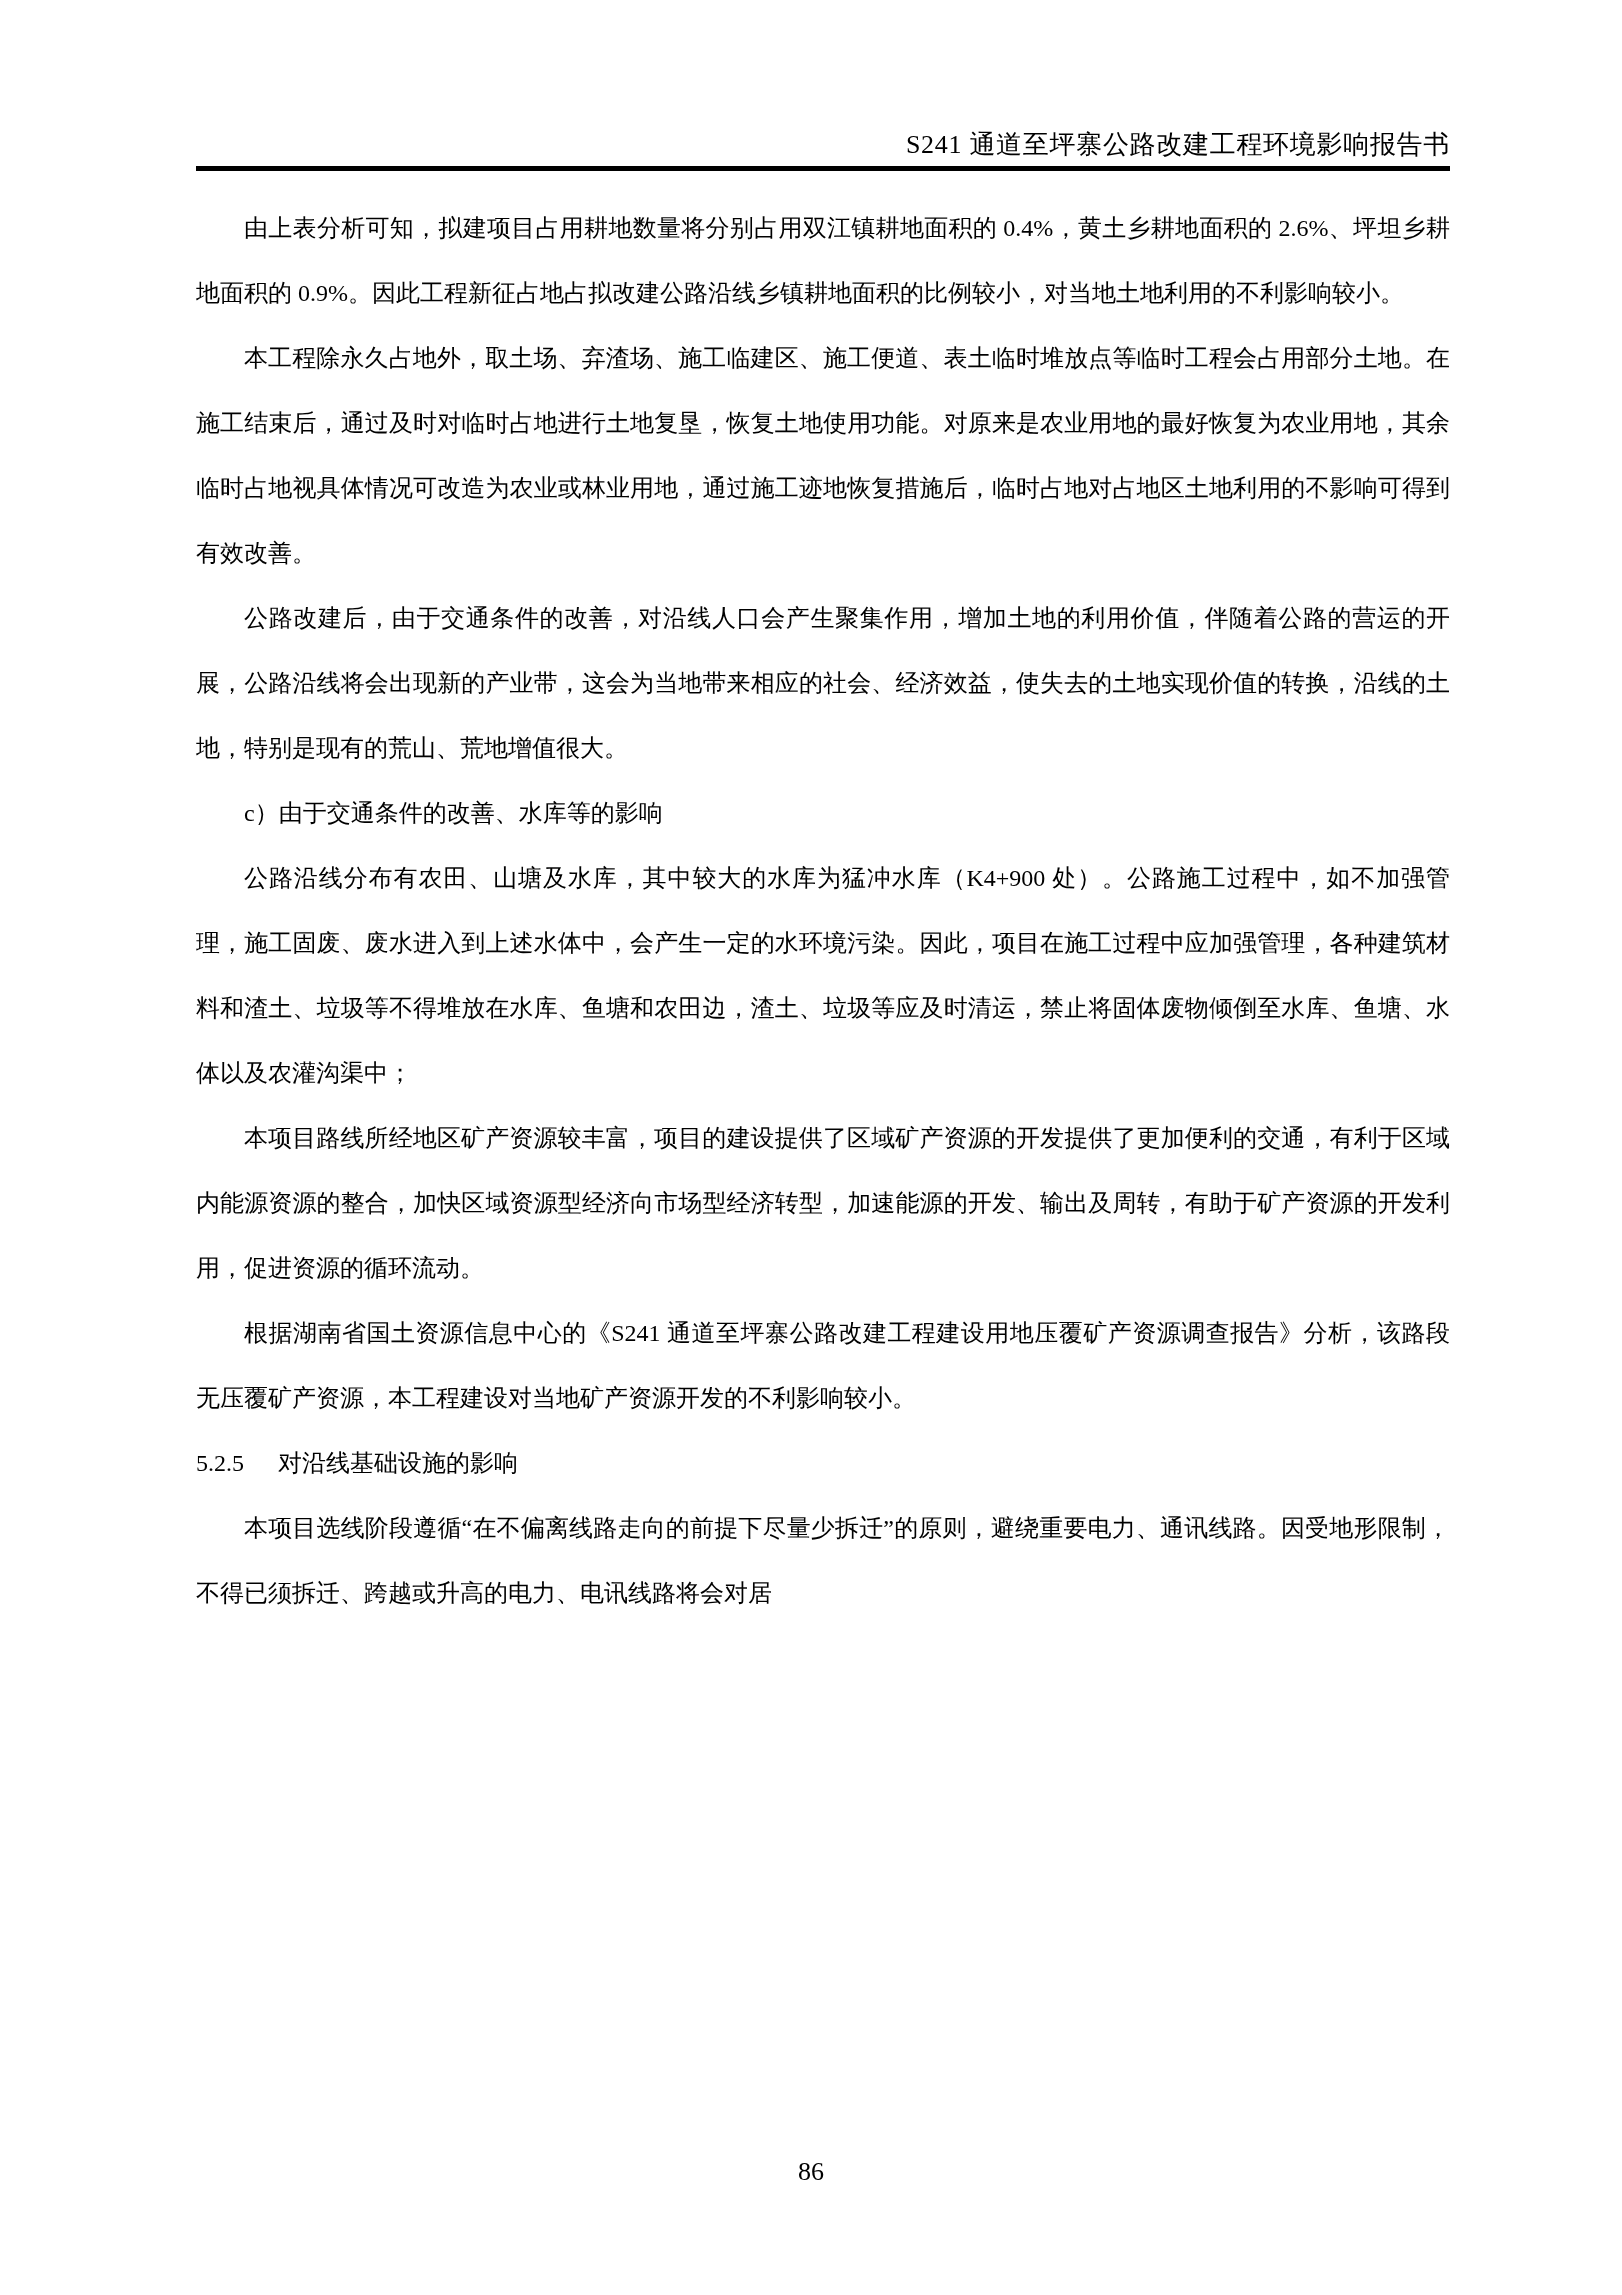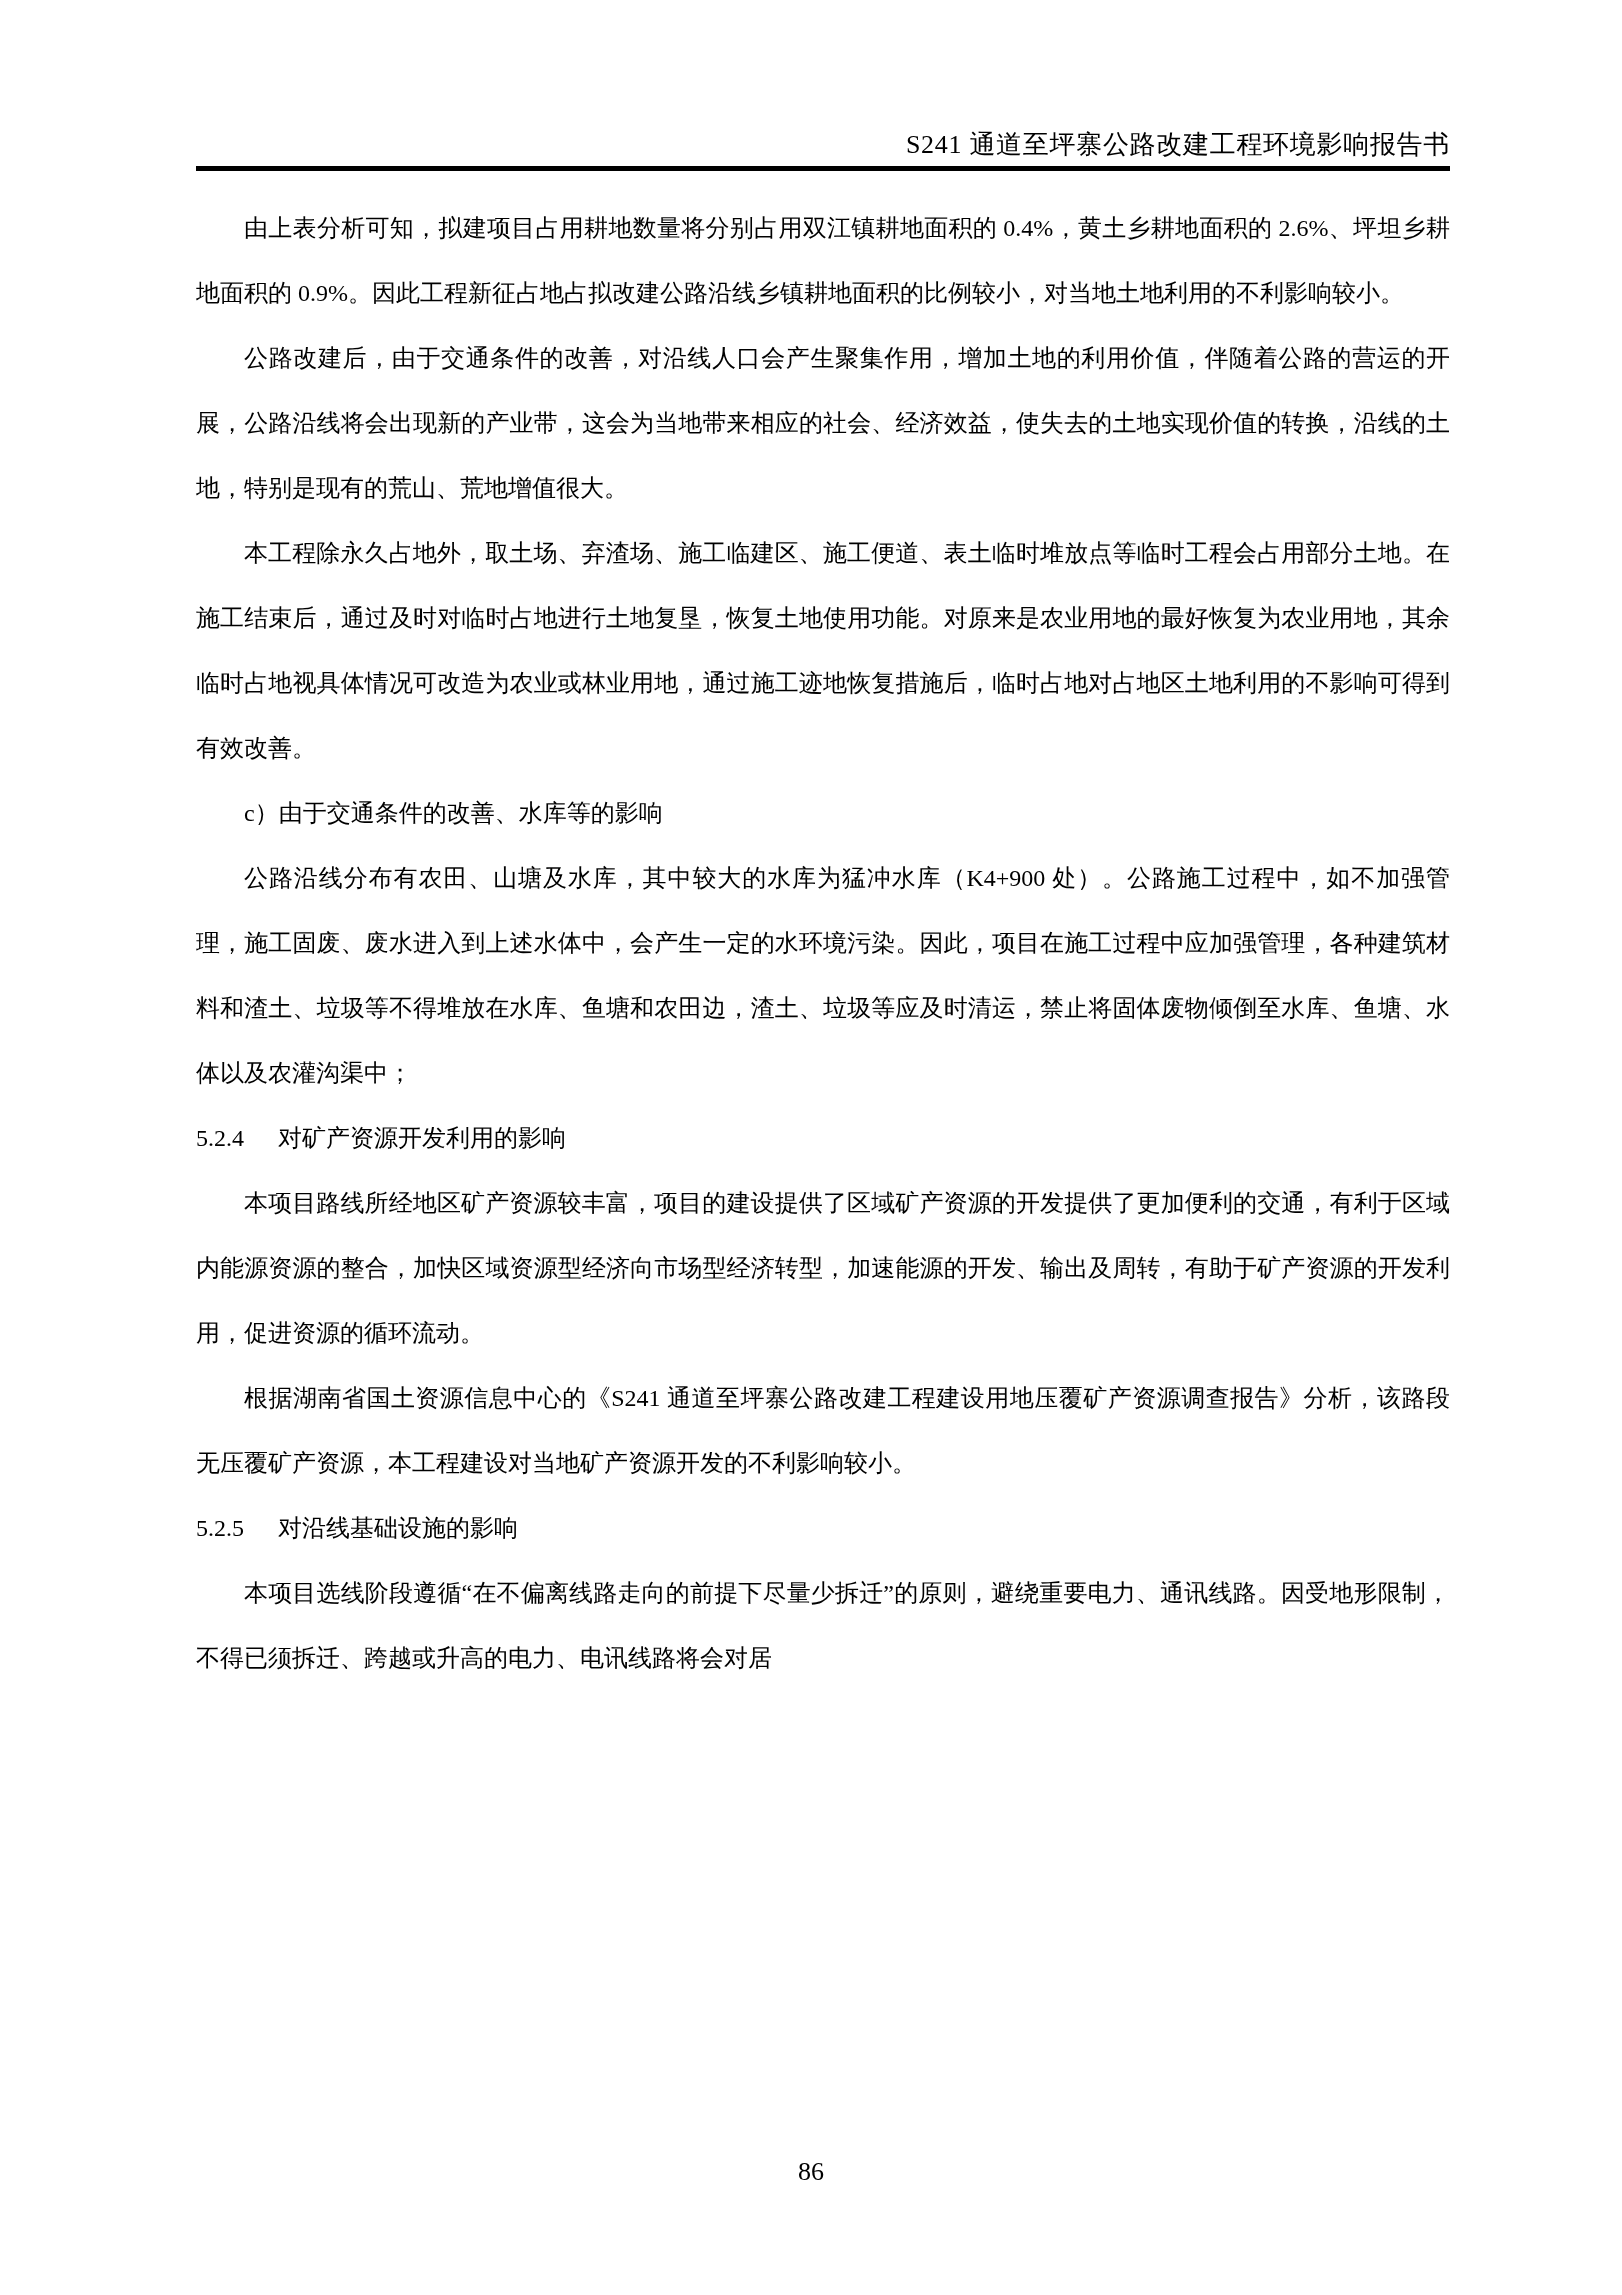--- a/index.html
+++ b/index.html
@@ -62,27 +62,24 @@
 
 <div class="page">
 
   <div class="content header">
     <div class="header-title">S241 通道至坪寨公路改建工程环境影响报告书</div>
     <hr class="header-rule">
   </div>
 
   <div class="content body-text">
     <p class="para">由上表分析可知，拟建项目占用耕地数量将分别占用双江镇耕地面积的 0.4%，黄土乡耕地面积的 2.6%、坪坦乡耕地面积的 0.9%。因此工程新征占地占拟改建公路沿线乡镇耕地面积的比例较小，对当地土地利用的不利影响较小。</p>
+    <p class="para">本工程除永久占地外，取土场、弃渣场、施工临建区、施工便道、表土临时堆放点等临时工程会占用部分土地。在施工结束后，通过及时对临时占地进行土地复垦，恢复土地使用功能。对原来是农业用地的最好恢复为农业用地，其余临时占地视具体情况可改造为农业或林业用地，通过施工迹地恢复措施后，临时占地对占地区土地利用的不影响可得到有效改善。</p>
     <p class="para">公路改建后，由于交通条件的改善，对沿线人口会产生聚集作用，增加土地的利用价值，伴随着公路的营运的开展，公路沿线将会出现新的产业带，这会为当地带来相应的社会、经济效益，使失去的土地实现价值的转换，沿线的土地，特别是现有的荒山、荒地增值很大。</p>
-    <p class="para">本工程除永久占地外，取土场、弃渣场、施工临建区、施工便道、表土临时堆放点等临时工程会占用部分土地。在施工结束后，通过及时对临时占地进行土地复垦，恢复土地使用功能。对原来是农业用地的最好恢复为农业用地，其余临时占地视具体情况可改造为农业或林业用地，通过施工迹地恢复措施后，临时占地对占地区土地利用的不影响可得到有效改善。</p>
     <p class="sub-item">c）由于交通条件的改善、水库等的影响</p>
     <p class="para">公路沿线分布有农田、山塘及水库，其中较大的水库为猛冲水库（K4+900 处）。公路施工过程中，如不加强管理，施工固废、废水进入到上述水体中，会产生一定的水环境污染。因此，项目在施工过程中应加强管理，各种建筑材料和渣土、垃圾等不得堆放在水库、鱼塘和农田边，渣土、垃圾等应及时清运，禁止将固体废物倾倒至水库、鱼塘、水体以及农灌沟渠中；</p>
-    <p class="heading">
-      <span class="num">5.2.4</span><span>对矿产资源开发利用的影响</span>
-    </p>
     <p class="para">本项目路线所经地区矿产资源较丰富，项目的建设提供了区域矿产资源的开发提供了更加便利的交通，有利于区域内能源资源的整合，加快区域资源型经济向市场型经济转型，加速能源的开发、输出及周转，有助于矿产资源的开发利用，促进资源的循环流动。</p>
     <p class="para">根据湖南省国土资源信息中心的《S241 通道至坪寨公路改建工程建设用地压覆矿产资源调查报告》分析，该路段无压覆矿产资源，本工程建设对当地矿产资源开发的不利影响较小。</p>
     <p class="heading">
       <span class="num">5.2.5</span><span>对沿线基础设施的影响</span>
     </p>
     <p class="para">本项目选线阶段遵循“在不偏离线路走向的前提下尽量少拆迁”的原则，避绕重要电力、通讯线路。因受地形限制，不得已须拆迁、跨越或升高的电力、电讯线路将会对居</p>
   </div>
 
   <div class="page-number">86</div>
 

